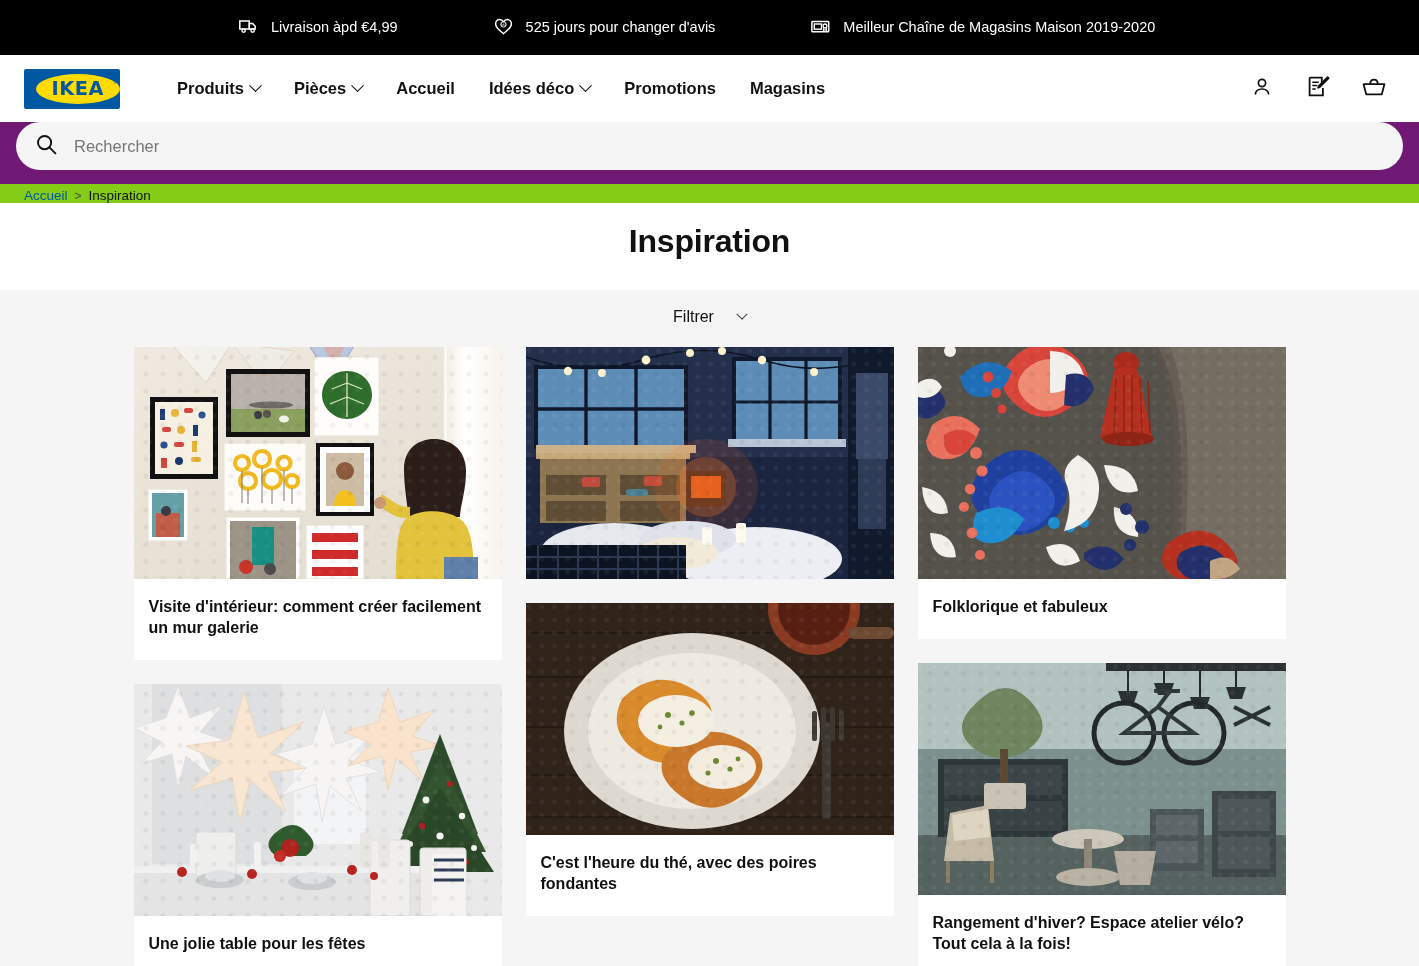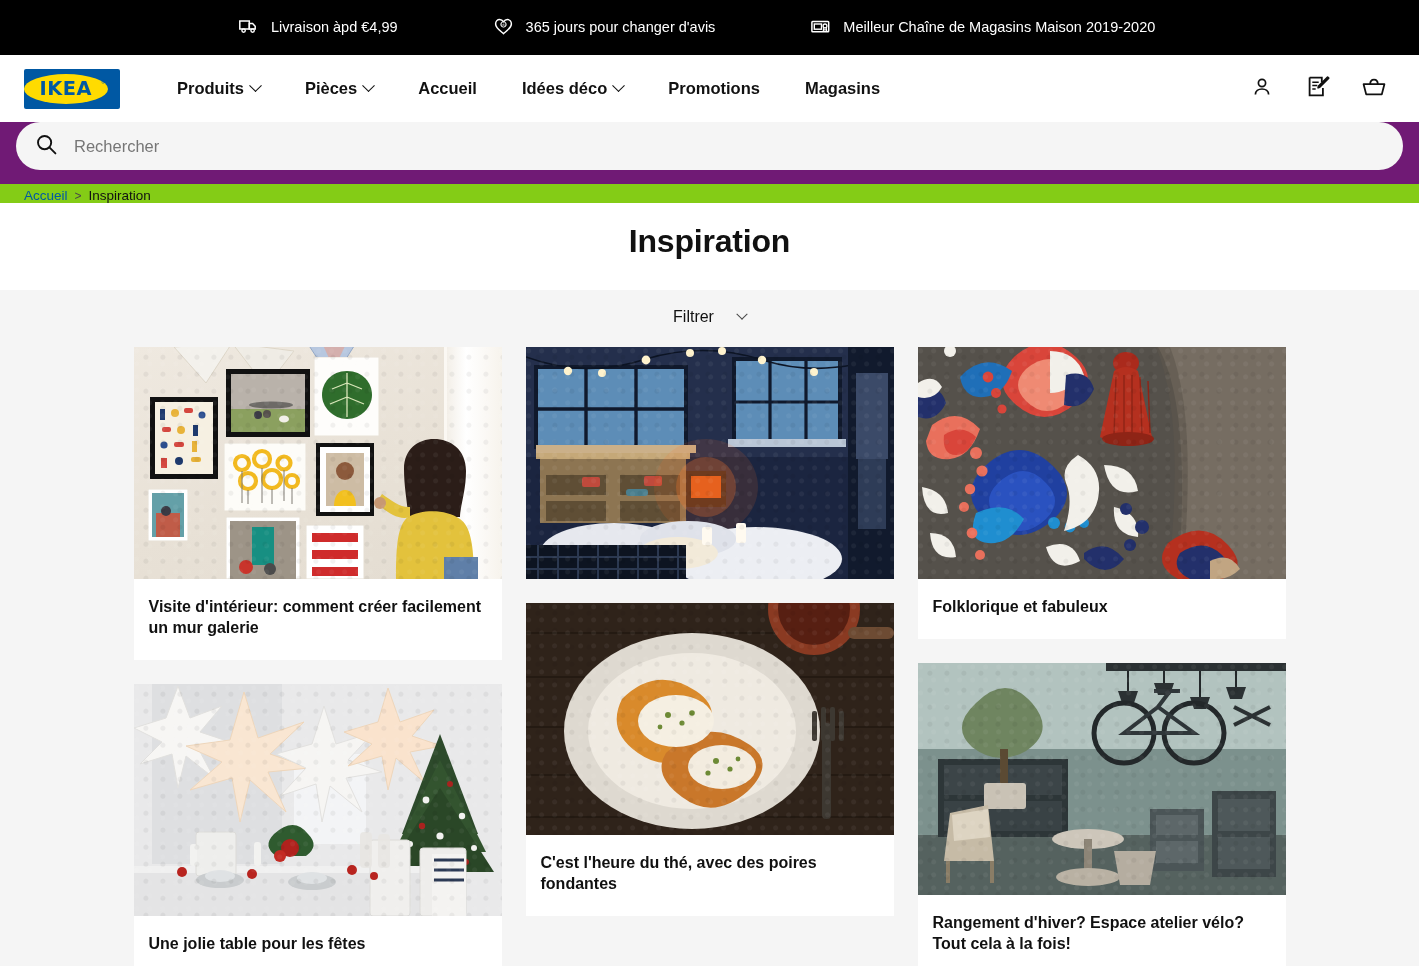--- a/index.html
+++ b/index.html
@@ -43,21 +43,21 @@
     padding: 0 24px;
     position: relative;
   }
   .logo {
     width: 96px;
     height: 40px;
     background: #0058a3;
     border-radius: 2px;
     display: flex;
     align-items: center;
-    justify-content: flex-start;
+    justify-content: flex-end;
     flex: 0 0 auto;
     cursor: pointer;
   }
   .logo-ellipse {
     width: 84px;
     height: 30px;
     background: #ffdb00;
     border-radius: 50%;
     display: flex;
     align-items: center;
@@ -78,21 +78,21 @@
     right: 3px;
     top: 5px;
     font-size: 5px;
     color: #0058a3;
   }
 
   .main-nav {
     display: flex;
     align-items: center;
     margin-left: 40px;
-    gap: 11px;
+    gap: 0;
   }
   .nav-item {
     display: flex;
     align-items: center;
     gap: 7px;
     font-size: 16.5px;
     font-weight: bold;
     color: #111111;
     padding: 8px 17px;
     cursor: pointer;
@@ -285,21 +285,21 @@
   </div>
 
   <div class="promo-item">
     <span class="promo-icon">
       <svg width="19" height="17" viewBox="0 0 19 17">
         <path d="M9.5 15.6C6.5 13 1.6 9.8 1.6 5.9 1.6 3.3 3.5 1.6 5.6 1.6c1.6 0 3 .9 3.9 2.2.9-1.3 2.3-2.2 3.9-2.2 2.1 0 4 1.7 4 4.3 0 3.9-4.9 7.1-7.9 9.7z" fill="none" stroke="#fff" stroke-width="1.5" stroke-linejoin="round"></path>
         <circle cx="9.5" cy="6.4" r="2.7" fill="none" stroke="#fff" stroke-width="1"></circle>
         <text x="9.5" y="7.7" font-size="3.1" fill="#fff" text-anchor="middle" font-family="DejaVu Sans, sans-serif">365</text>
       </svg>
     </span>
-    <span>365 jours pour changer d'avis</span>
+    <span>525 jours pour changer d'avis</span>
   </div>
 
   <div class="promo-item">
     <span class="promo-icon">
       <svg width="19" height="15" viewBox="0 0 19 15">
         <rect x="0.9" y="2.4" width="16.8" height="10.3" rx="0.8" fill="none" stroke="#fff" stroke-width="1.5"></rect>
         <rect x="3.3" y="5" width="7.2" height="5.2" fill="none" stroke="#fff" stroke-width="1.4"></rect>
         <circle cx="14" cy="6.9" r="1.9" fill="none" stroke="#fff" stroke-width="1.3"></circle>
         <path d="M12.8 8.6l-.5 3 1.7-1 1.7 1-.5-3" fill="none" stroke="#fff" stroke-width="1.1"></path>
       </svg>

